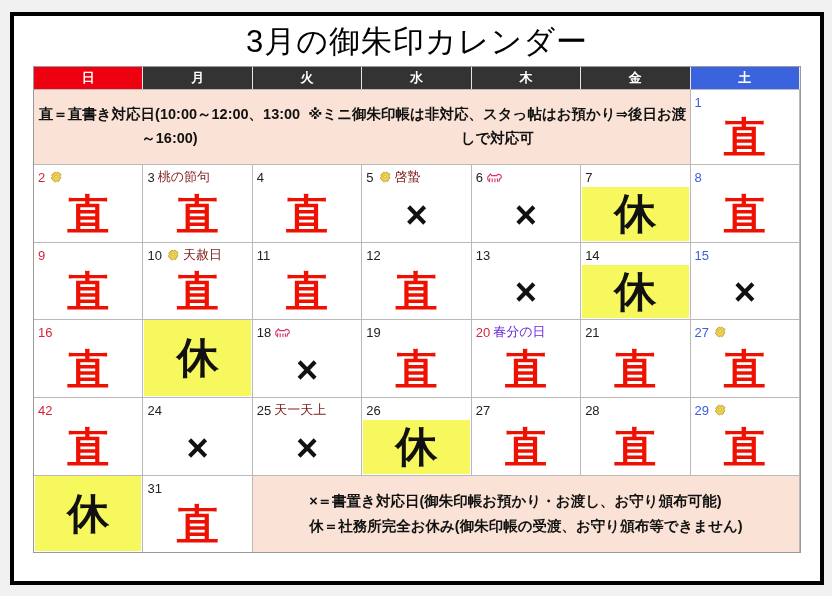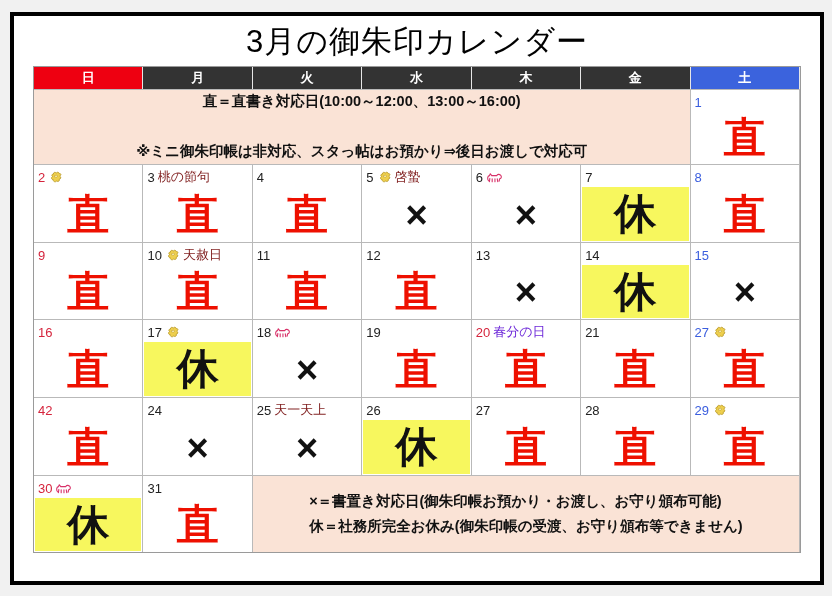--- a/index.html
+++ b/index.html
@@ -13,22 +13,22 @@
     grid-template-rows:22px 75px 78px 77px 78px 78px 77px;
     border:1px solid #9a9a9a;background:#fff;}
   .wd{display:flex;align-items:center;justify-content:center;
     color:#fff;font-size:13px;font-weight:bold;border-right:1px solid #e6e6e6;}
   .wd:last-of-type{border-right:none;}
   .wd.sun{background:#ee0011;}
   .wd.mid{background:#333333;}
   .wd.sat{background:#3b63dd;}
   .cell{border-right:1px solid #b9b9b9;border-top:1px solid #b9b9b9;
     position:relative;display:flex;flex-direction:column;background:#fff;}
-  .notice{grid-column:1/7;background:#fae3d6;display:flex;flex-direction:column;
-    justify-content:space-between;align-items:center;text-align:center;
+  .notice{grid-column:1/7;background:#fae3d6;display:flex;flex-direction:row;
+    justify-content:center;align-items:center;text-align:center;
     font-size:14.5px;font-weight:bold;color:#111;line-height:1.65;}
   .bottomnote{grid-column:3/8;background:#fae3d6;display:flex;
     justify-content:center;align-items:center;}
   .bottomnote .inner{text-align:left;font-size:14.5px;font-weight:bold;
     color:#111;line-height:1.7;}
   .head{height:20px;display:flex;align-items:center;gap:3px;
     padding:2px 2px 0 4px;font-size:13px;flex:none;}
   .num{font-size:13px;line-height:13px;}
   .num.wdn{color:#222;}
   .num.sun,.num.hol{color:#d5243c;}
@@ -210,29 +210,20 @@
       </div>
       <div class="cell day">
         <div class="head">
           <span class="num sun">16</span>
         </div>
         <div class="sarea">
           <span class="status kanji" style="color: rgb(238, 16, 0);">直</span>
         </div>
       </div>
       <div class="cell day">
-        <div class="head">
-          <span class="num wdn">17</span>
-          <span class="icon">
-            <svg width="15" height="15" viewBox="0 0 16 16">
-              <path d="M12.5 6.5 C14.5 5.5 14 3.5 12 3.8 C11.5 2 9.5 2 8.8 3.2 C7.5 1.8 5.5 2.6 5.8 4.4 C4.2 4.2 3.4 6 4.8 7 C3 8 3.6 10.4 5.6 10.2 C5.2 12.4 8 13.4 9.2 11.8 C10.8 13 12.8 11.6 12 9.8 C14 9.6 14.2 7.4 12.5 6.5 Z" fill="#eecf4e" stroke="#b2921f" stroke-width="0.8"></path>
-              <path d="M7 6 q2 -1 3.5 0.5 q-1.5 2 -3.5 1 Z" fill="#fdf3c0" stroke="#b2921f" stroke-width="0.5"></path>
-            </svg>
-          </span>
-        </div>
         <div class="sarea hl">
           <span class="status kanji" style="color: rgb(17, 17, 17);">休</span>
         </div>
       </div>
       <div class="cell day">
         <div class="head">
           <span class="num wdn">18</span>
           <span class="icon">
             <svg width="17" height="13" viewBox="0 0 18 14">
               <path d="M2.5 10.5 C1 8.5 1.5 5.5 3.5 5 L4.5 3 L6 5 L11.5 5 C12 3.5 14 3 15.5 4.5 C17 6 16.5 8 14.5 8.5 L14 11 M4 8 L3.5 11.5 M6.5 8.5 L6.5 11.5 M9.5 8.5 L9.5 11.5 M12 8.5 L12.5 11.5" fill="none" stroke="#d8336a" stroke-width="1.2" stroke-linecap="round" stroke-linejoin="round"></path>
@@ -339,28 +330,20 @@
               <path d="M12.5 6.5 C14.5 5.5 14 3.5 12 3.8 C11.5 2 9.5 2 8.8 3.2 C7.5 1.8 5.5 2.6 5.8 4.4 C4.2 4.2 3.4 6 4.8 7 C3 8 3.6 10.4 5.6 10.2 C5.2 12.4 8 13.4 9.2 11.8 C10.8 13 12.8 11.6 12 9.8 C14 9.6 14.2 7.4 12.5 6.5 Z" fill="#eecf4e" stroke="#b2921f" stroke-width="0.8"></path>
               <path d="M7 6 q2 -1 3.5 0.5 q-1.5 2 -3.5 1 Z" fill="#fdf3c0" stroke="#b2921f" stroke-width="0.5"></path>
             </svg>
           </span>
         </div>
         <div class="sarea">
           <span class="status kanji" style="color: rgb(238, 16, 0);">直</span>
         </div>
       </div>
       <div class="cell day">
-        <div class="head">
-          <span class="num sun">30</span>
-          <span class="icon">
-            <svg width="17" height="13" viewBox="0 0 18 14">
-              <path d="M2.5 10.5 C1 8.5 1.5 5.5 3.5 5 L4.5 3 L6 5 L11.5 5 C12 3.5 14 3 15.5 4.5 C17 6 16.5 8 14.5 8.5 L14 11 M4 8 L3.5 11.5 M6.5 8.5 L6.5 11.5 M9.5 8.5 L9.5 11.5 M12 8.5 L12.5 11.5" fill="none" stroke="#d8336a" stroke-width="1.2" stroke-linecap="round" stroke-linejoin="round"></path>
-            </svg>
-          </span>
-        </div>
         <div class="sarea hl">
           <span class="status kanji" style="color: rgb(17, 17, 17);">休</span>
         </div>
       </div>
       <div class="cell day">
         <div class="head">
           <span class="num wdn">31</span>
         </div>
         <div class="sarea">
           <span class="status kanji" style="color: rgb(238, 16, 0);">直</span>

